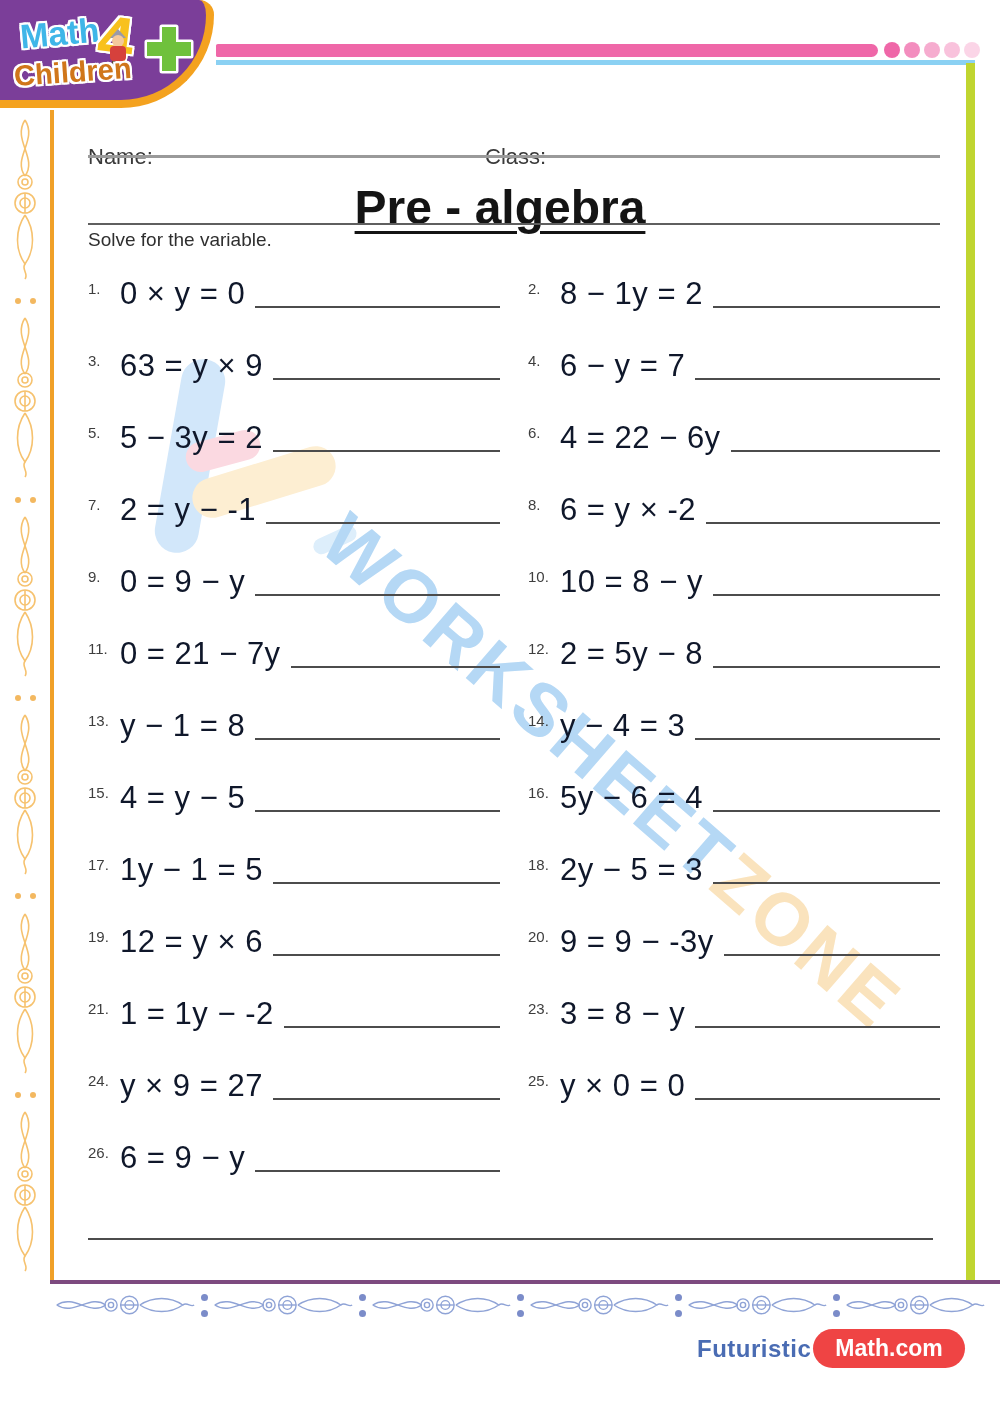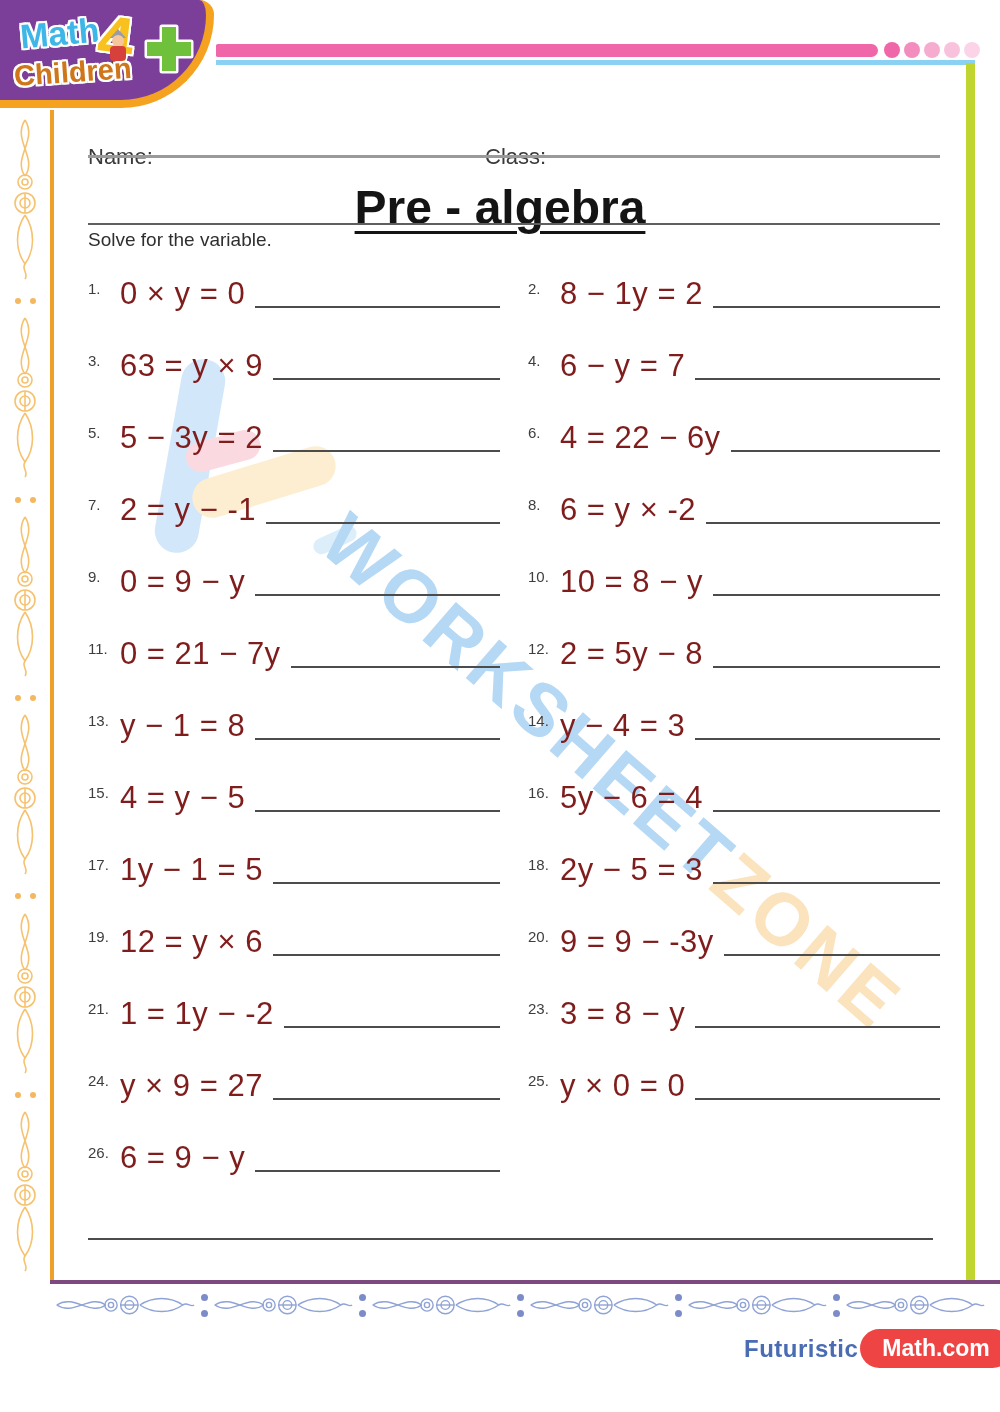--- a/index.html
+++ b/index.html
@@ -48,21 +48,21 @@
     font-size:48px; font-weight:bold; color:#141414;
     text-decoration:underline; text-decoration-thickness:3px; text-underline-offset:7px; z-index:2; }
   .title-line { position:absolute; left:88px; top:223px; width:852px; border-top:2px solid #5f5f5f; z-index:2; }
   .instruction { position:absolute; left:88px; top:229px; font-size:19px; color:#2f2f2f; z-index:2; }
 
   
   .problems { position:absolute; left:88px; top:250px; width:852px;
     display:grid; grid-template-columns:412px 412px; column-gap:28px; grid-auto-rows:72px; z-index:2; }
   .problem { display:flex; align-items:baseline; padding-top:26px; }
   .pnum { font-size:15px; color:#3e3e3e; min-width:32px; transform:translateY(-10px); }
-  .peq  { font-size:31px; color:#7f1d1d; white-space:pre; letter-spacing:0.5px; }
+  .peq  { font-size:31px; color:#0f172a; white-space:pre; letter-spacing:0.5px; }
   .pblank { flex:1; margin-left:10px; min-width:30px; height:2px;
     border-bottom:2.5px solid #4c4c4c; transform:translateY(4px); }
 
   .final-line { position:absolute; left:88px; top:1238px; width:845px; border-top:2.5px solid #4c4c4c; z-index:2; }
 
   
   .wm-shape { position:absolute; border-radius:24px; z-index:0; }
   .wm-blue   { left:168px; top:358px; width:44px;  height:196px; background:#d2e7fa; transform:rotate(10deg); }
   .wm-pink   { left:185px; top:436px; width:76px;  height:30px;  background:#fbd9e1; transform:rotate(-15deg); border-radius:15px; }
   .wm-orange { left:190px; top:462px; width:148px; height:40px;  background:#fdeed2; transform:rotate(-17deg); border-radius:20px; }
@@ -73,21 +73,21 @@
   .wm-part1 { color:#b5d8f5; } .wm-part2 { color:#fae3bd; }
 
   
   .bottom-ornaments { position:absolute; left:55px; top:1288px; width:930px; height:34px;
     display:flex; justify-content:space-between; align-items:center; z-index:1; }
   .dot-pair-v { display:flex; flex-direction:column; gap:9px; }
   .dot-pair-v i { width:7px; height:7px; border-radius:50%; background:#7b8cc9; }
 
   
   .brand { position:absolute; left:697px; top:1329px; display:flex; align-items:center; z-index:2; }
-  .brand-prefix { font-size:24px; font-weight:800; color:#4a6cb3; letter-spacing:0.5px;margin-left:47px; }
+  .brand-prefix { font-size:24px; font-weight:800; color:#4a6cb3; letter-spacing:0.5px; }
   .brand-pill { margin-left:2px; background:#ef4444; color:#ffffff; font-size:23px; font-weight:800;
     padding:6px 22px; border-radius:21px; }
 </style>
 </head>
 <body>
 
 <div class="page">
 
   <div class="wm-shape wm-blue"></div>
   <div class="wm-shape wm-pink"></div>

